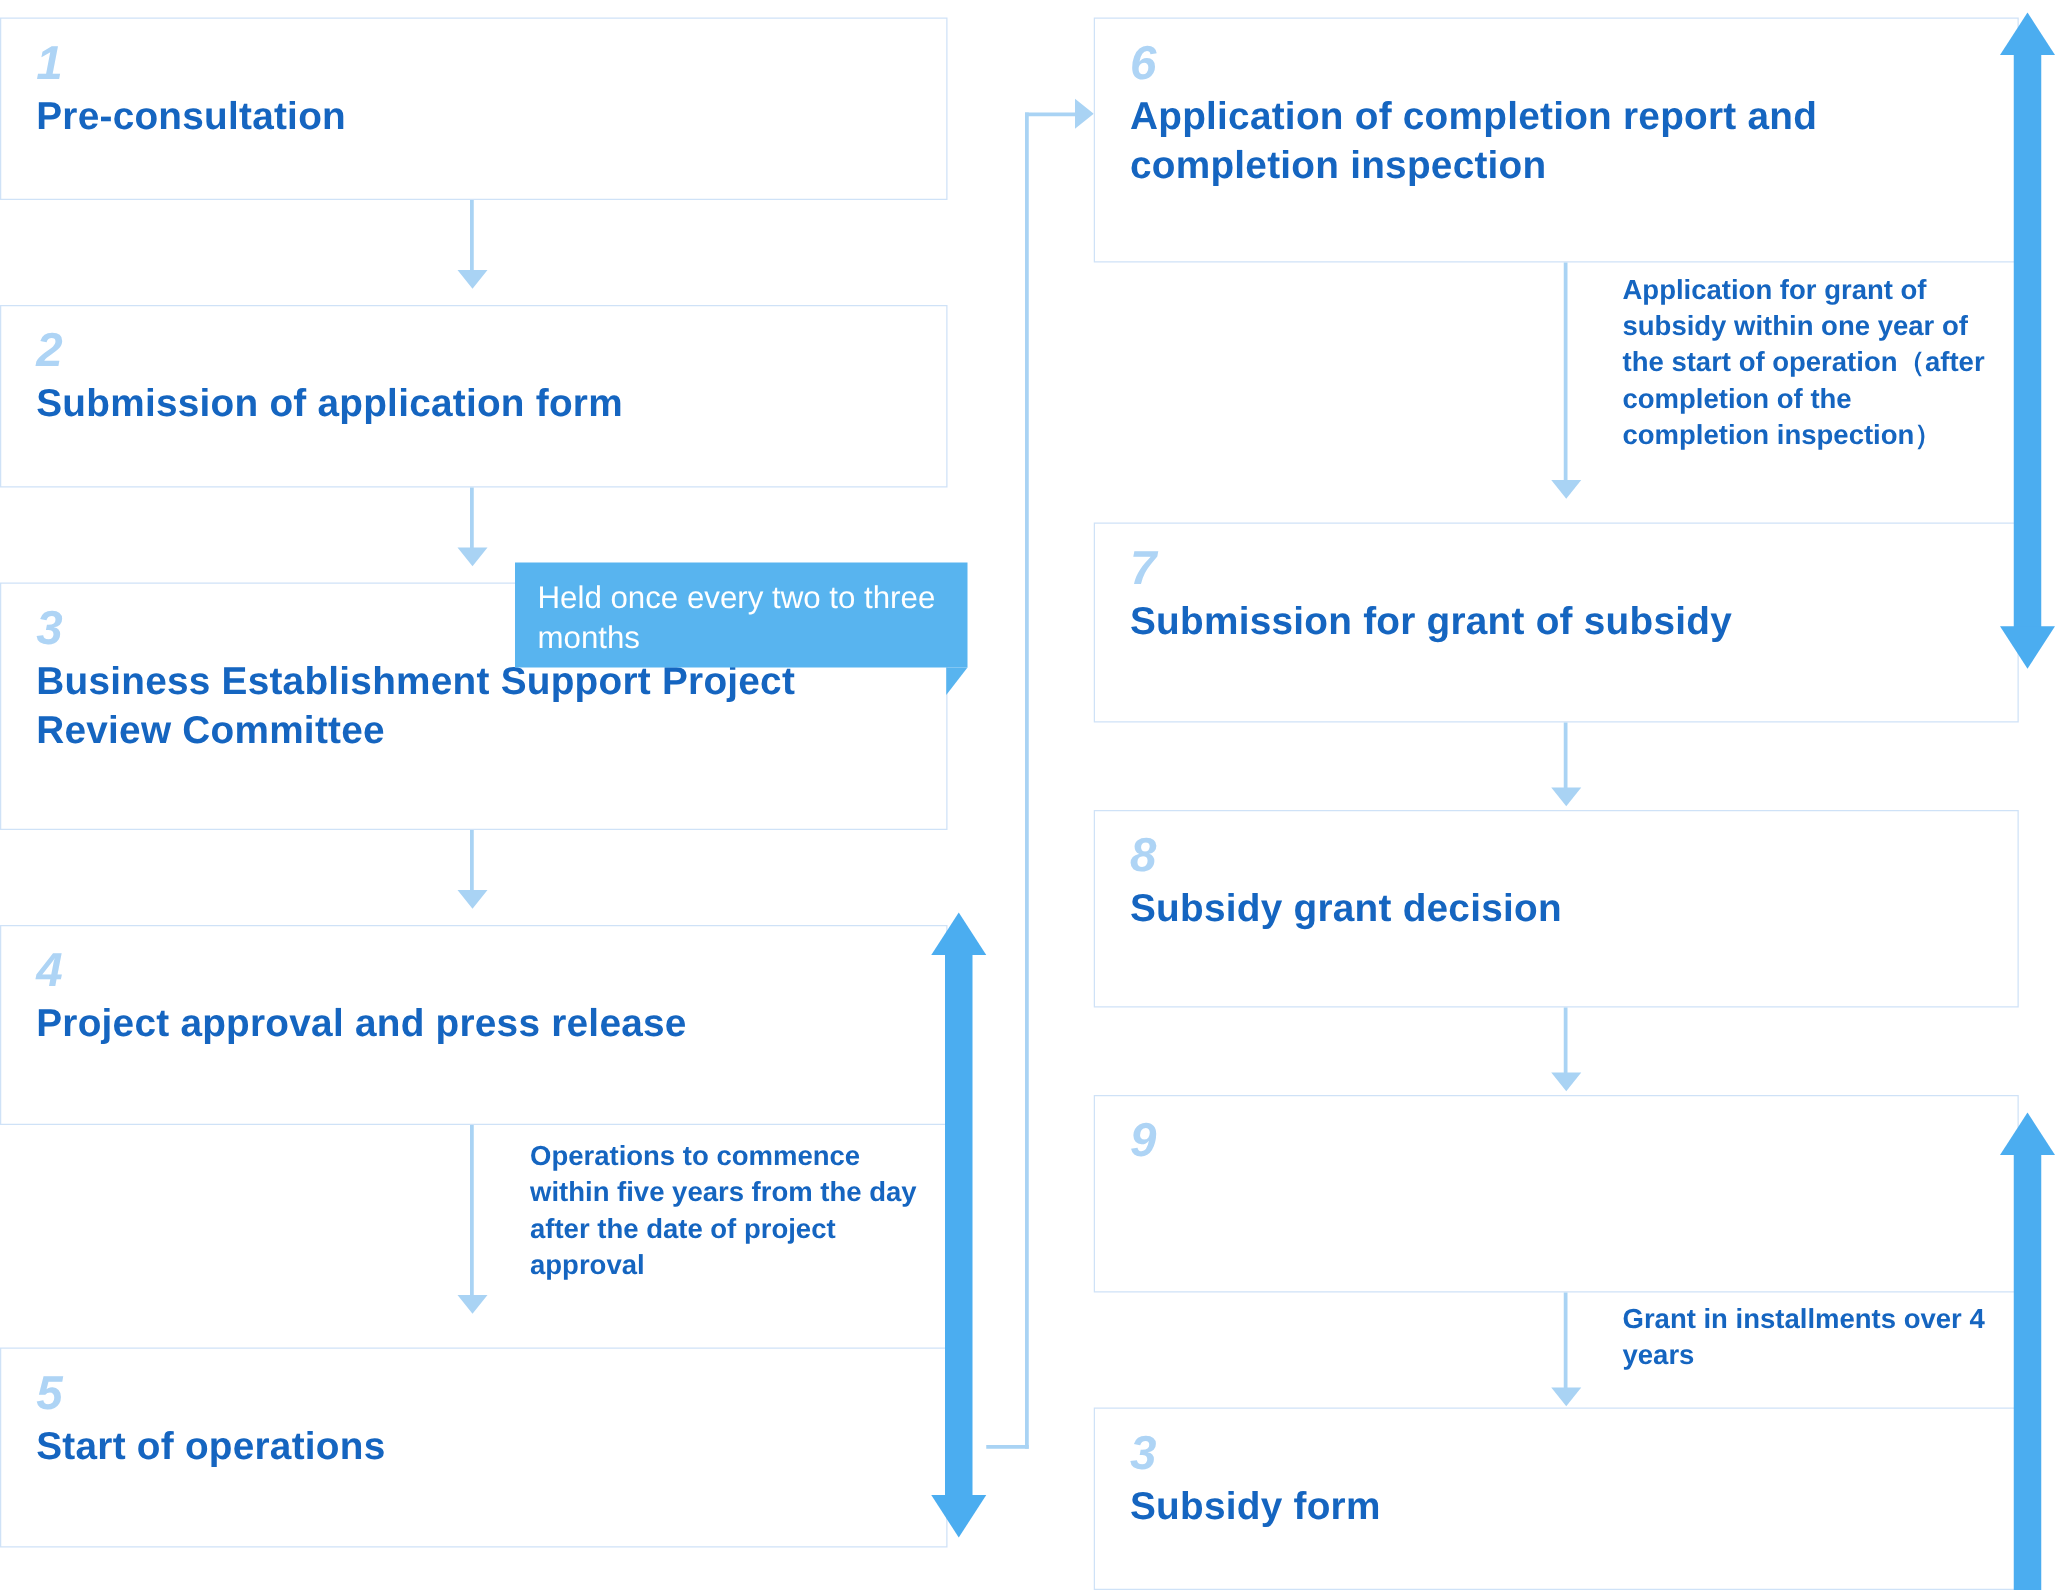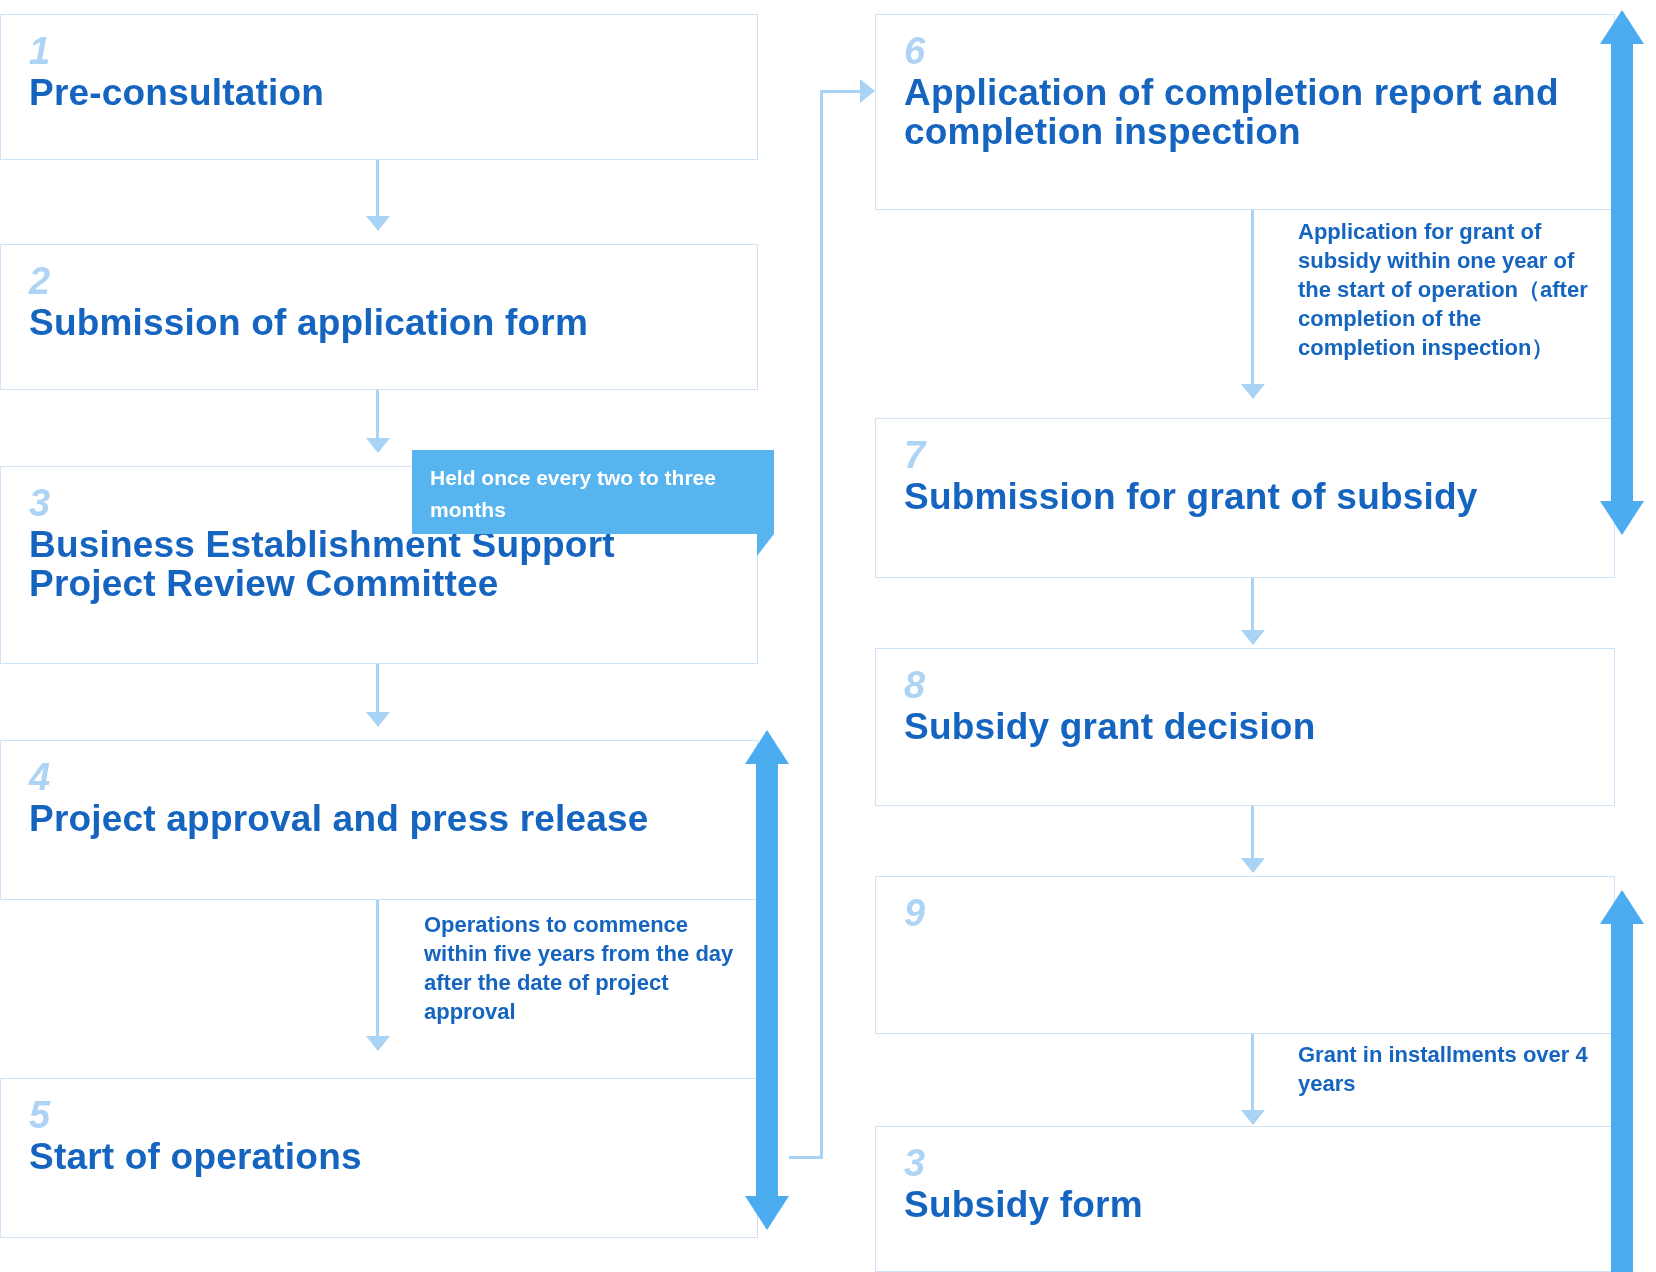--- a/index.html
+++ b/index.html
@@ -32,21 +32,21 @@
   .step-num {
     font-style: italic;
     font-weight: bold;
     font-size: 38px;
     line-height: 44px;
     color: #aed4f5;
     letter-spacing: 1px;
   }
   .step-title {
     font-weight: bold;
-    font-size: 37px;
+    font-size: 31px;
     line-height: 39px;
     color: #1565c0;
     letter-spacing: 0.2px;
   }
 
   
   .conn {
     position: absolute;
     background: #a9d3f4;
     width: 3px;
@@ -67,22 +67,22 @@
     color: #1565c0;
     font-size: 22px;
     line-height: 29px;
   }
 
   
   .callout {
     position: absolute;
     background: #58b4ef;
     color: #ffffff;
-    font-weight: bold;
-    font-size: 21px;
+    font-weight: normal;
+    font-size: 25px;
     line-height: 32px;
     padding: 12px 16px 12px 18px;
     box-sizing: border-box;
   }
   .callout-tail {
     position: absolute;
     width: 0;
     height: 0;
     border-left: 17px solid #58b4ef;
     border-bottom: 22px solid transparent;

